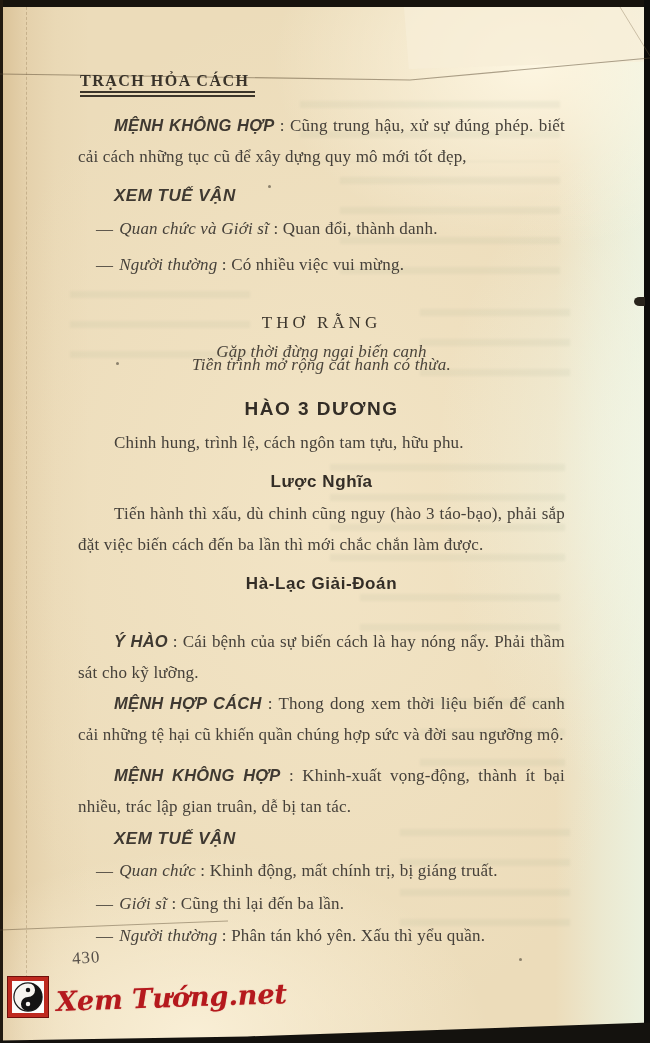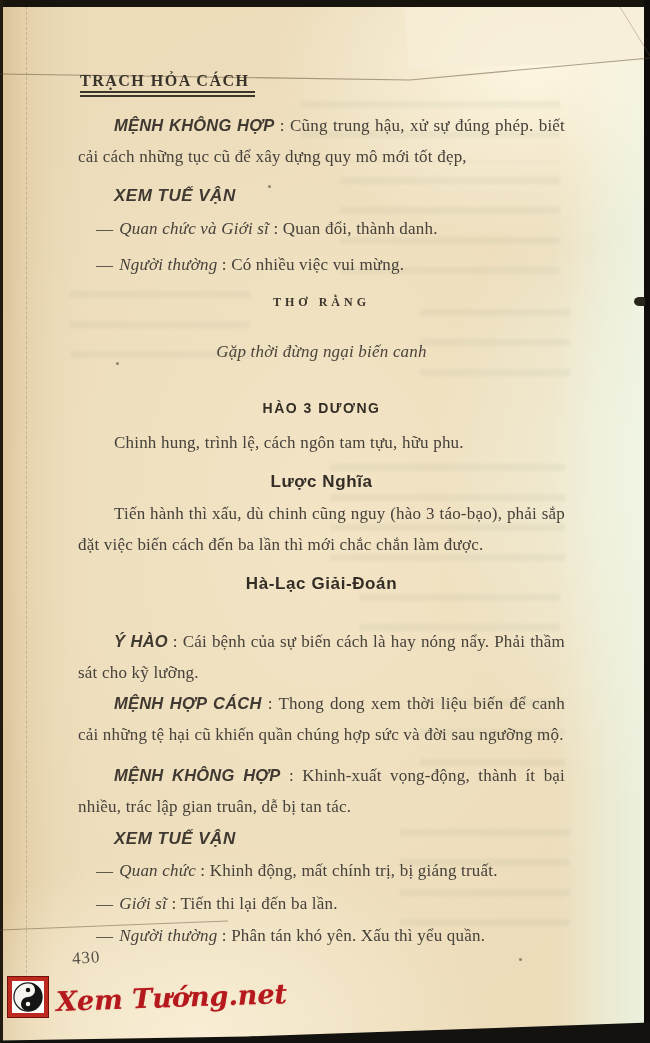--- a/index.html
+++ b/index.html
@@ -30,23 +30,23 @@
     background:repeating-linear-gradient(180deg, transparent 0 9px, rgba(132,148,118,0.17) 9px 16px, transparent 16px 30px);}
   
   .tb{position:absolute;left:78px;width:487px;margin:0;color:#46413a;font-size:17px;line-height:31px;letter-spacing:.2px;}
   .just{text-align:justify;text-align-last:left;}
   .ind{text-indent:36px;}
   .running-header{position:absolute;left:80px;top:72px;margin:0;font-size:16px;font-weight:bold;letter-spacing:1.5px;color:#39332a;}
   .running-header .rh-inner{border-bottom:6px double #3c352a;padding:0 6px 2px 0;}
   .lbl{font-family:"Liberation Sans",sans-serif;font-style:italic;font-weight:bold;font-size:16.5px;color:#3f3931;}
   .h-italic{font-family:"Liberation Sans",sans-serif;font-style:italic;font-weight:bold;font-size:17px;color:#3f3931;letter-spacing:.5px;}
   .h-center{text-align:center;}
-  .h-serifcaps{font-size:12px;font-weight:700;letter-spacing:4px;color:#3b352c;}
+  .h-serifcaps{font-size:17px;font-weight:400;letter-spacing:4px;color:#3b352c;margin-top:20px;}
   .h-sans{font-family:"Liberation Sans",sans-serif;font-weight:bold;font-size:17px;color:#332d26;letter-spacing:.6px;}
-  .h-sans-big{font-family:"Liberation Sans",sans-serif;font-weight:bold;font-size:14px;color:#332d26;letter-spacing:1.5px;}
+  .h-sans-big{font-family:"Liberation Sans",sans-serif;font-weight:bold;font-size:19px;color:#332d26;letter-spacing:1.5px;}
   .poem{text-align:center;font-style:italic;color:#4a443b;}
   .bullet{padding-left:18px;}
   .bullet .lead{font-style:italic;}
   .dash{margin-right:6px;}
   .page-number{position:absolute;left:72px;top:948px;font-size:17px;color:#56504a;letter-spacing:1px;transform:rotate(-4deg);}
   
   .watermark{position:absolute;left:8px;top:977px;display:flex;align-items:center;gap:8px;}
   .wm-logo{width:40px;height:40px;background:#fdfdfb;border:4px solid #bf2a20;outline:1px solid #6e0f0a;
     display:flex;align-items:center;justify-content:center;box-sizing:border-box;}
   .wm-text{font-style:italic;font-weight:bold;font-size:27px;color:#b5191d;transform:rotate(-2deg);
@@ -91,20 +91,21 @@
 
   <p class="tb h-italic" style="top:180px;text-indent:36px;">XEM TUẾ VẬN</p>
 
   <p class="tb bullet" style="top:213px;"><span class="dash">—</span><span class="lead">Quan chức và Giới sĩ</span> <span>: Quan đổi, thành danh.</span></p>
 
   <p class="tb bullet" style="top:249px;"><span class="dash">—</span><span class="lead">Người thường</span> <span>: Có nhiều việc vui mừng.</span></p>
 
   <p class="tb h-center h-serifcaps" style="top:287px;">THƠ RẰNG</p>
 
   <p class="tb poem" style="top:336px;">Gặp thời đừng ngại biến canh</p>
+  <p class="tb poem" style="top:349px;">Tiền trình mở rộng cát hanh có thừa.</p>
 
   <p class="tb h-center h-sans-big" style="top:393px;">HÀO 3 DƯƠNG</p>
 
   <p class="tb ind" style="top:427px;">Chinh hung, trình lệ, cách ngôn tam tựu, hữu phu.</p>
 
   <p class="tb h-center h-sans" style="top:466px;">Lược Nghĩa</p>
 
   <p class="tb just ind" style="top:498px;">Tiến hành thì xấu, dù chinh cũng nguy (hào 3 táo-bạo), phải sắp đặt việc biến cách đến ba lần thì mới chắc chắn làm được.</p>
 
   <p class="tb h-center h-sans" style="top:568px;">Hà-Lạc Giải-Đoán</p>
@@ -112,21 +113,21 @@
   <p class="tb just ind" style="top:626px;"><span class="lbl">Ý HÀO</span> <span>: Cái bệnh của sự biến cách là hay nóng nẩy. Phải thầm sát cho kỹ lưỡng.</span></p>
 
   <p class="tb just ind" style="top:688px;"><span class="lbl">MỆNH HỢP CÁCH</span> <span>: Thong dong xem thời liệu biến để canh cải những tệ hại cũ khiến quần chúng hợp sức và đời sau ngưỡng mộ.</span></p>
 
   <p class="tb just ind" style="top:760px;"><span class="lbl">MỆNH KHÔNG HỢP</span> <span>: Khinh-xuất vọng-động, thành ít bại nhiều, trác lập gian truân, dễ bị tan tác.</span></p>
 
   <p class="tb h-italic" style="top:823px;text-indent:36px;">XEM TUẾ VẬN</p>
 
   <p class="tb bullet" style="top:855px;"><span class="dash">—</span><span class="lead">Quan chức</span> <span>: Khinh động, mất chính trị, bị giáng truất.</span></p>
 
-  <p class="tb bullet" style="top:888px;"><span class="dash">—</span><span class="lead">Giới sĩ</span> <span>: Tiến thi lại đến ba lần.</span></p>
+  <p class="tb bullet" style="top:888px;"><span class="dash">—</span><span class="lead">Giới sĩ</span> <span>: Cũng thi lại đến ba lần.</span></p>
 
   <p class="tb bullet" style="top:920px;"><span class="dash">—</span><span class="lead">Người thường</span> <span>: Phân tán khó yên. Xấu thì yểu quần.</span></p>
 
   <div class="page-number">430</div>
 
   <div class="watermark">
     <div class="wm-logo">
       <svg width="30" height="30" viewBox="0 0 100 100">
         <circle cx="50" cy="50" r="47" fill="#f6f4ef" stroke="#1b1b1b" stroke-width="4"></circle>
         <path d="M50,3 a47,47 0 0,1 0,94 a23.5,23.5 0 0,1 0,-47 a23.5,23.5 0 0,0 0,-47 Z" fill="#141414"></path>

